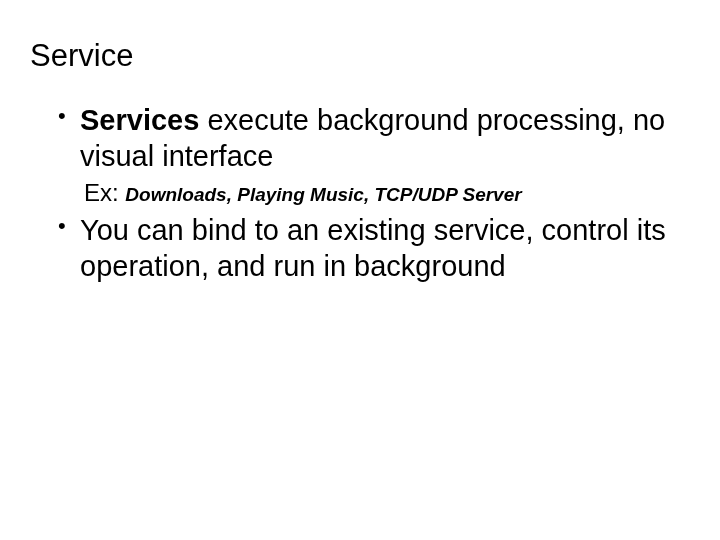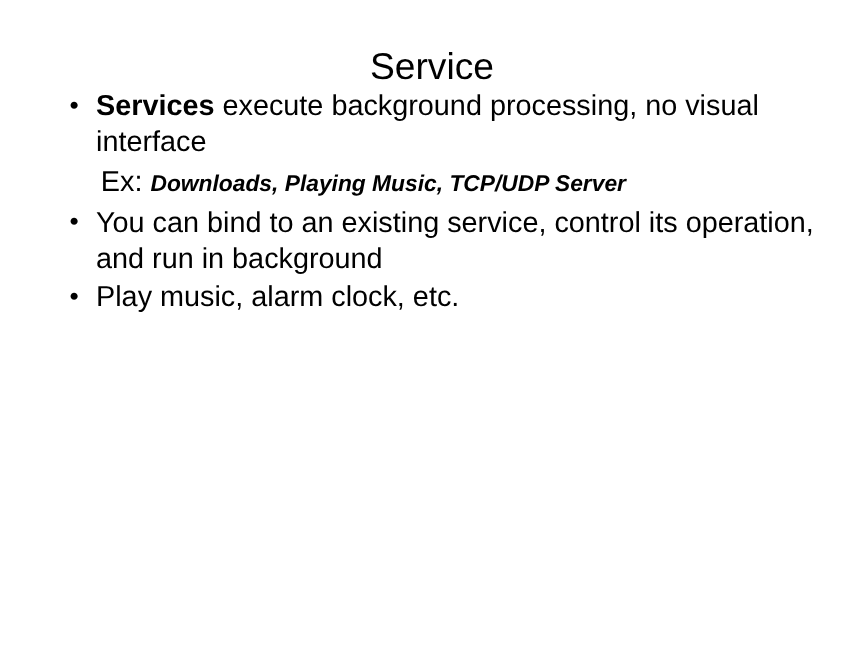--- a/index.html
+++ b/index.html
@@ -9,31 +9,31 @@
     }
     body {
       width: 720px;
       height: 540px;
       background: #ffffff;
       font-family: Arial, Helvetica, sans-serif;
       color: #000000;
       padding: 38px 30px 30px 30px;
     }
     .title {
-      text-align: center;
       font-size: 31px;
       font-weight: normal;
+      margin-bottom: 28px;
     }
     .bullet-list {
       list-style: none;
       padding-left: 28px;
     }
     .bullet-item {
       position: relative;
-      font-size: 24px;
+      font-size: 29px;
       line-height: 1.25;
       margin-bottom: 2px;
       padding-left: 22px;
     }
     .bullet-item::before {
       content: "•";
       position: absolute;
       left: 0;
       top: 0;
       font-size: 22px;
@@ -66,16 +66,13 @@
 </ul>
 
 <div class="example-line">
   <span>Ex: </span><span class="example-detail">Downloads, Playing Music, TCP/UDP Server</span>
 </div>
 
 <ul class="bullet-list">
   <li class="bullet-item">
     <span>You can bind to an existing service, control its operation, and  run in background</span>
   </li>
-  <li class="bullet-item">
-    <span>Play music, alarm clock, etc.</span>
-  </li>
 </ul>
 
 </body></html>

